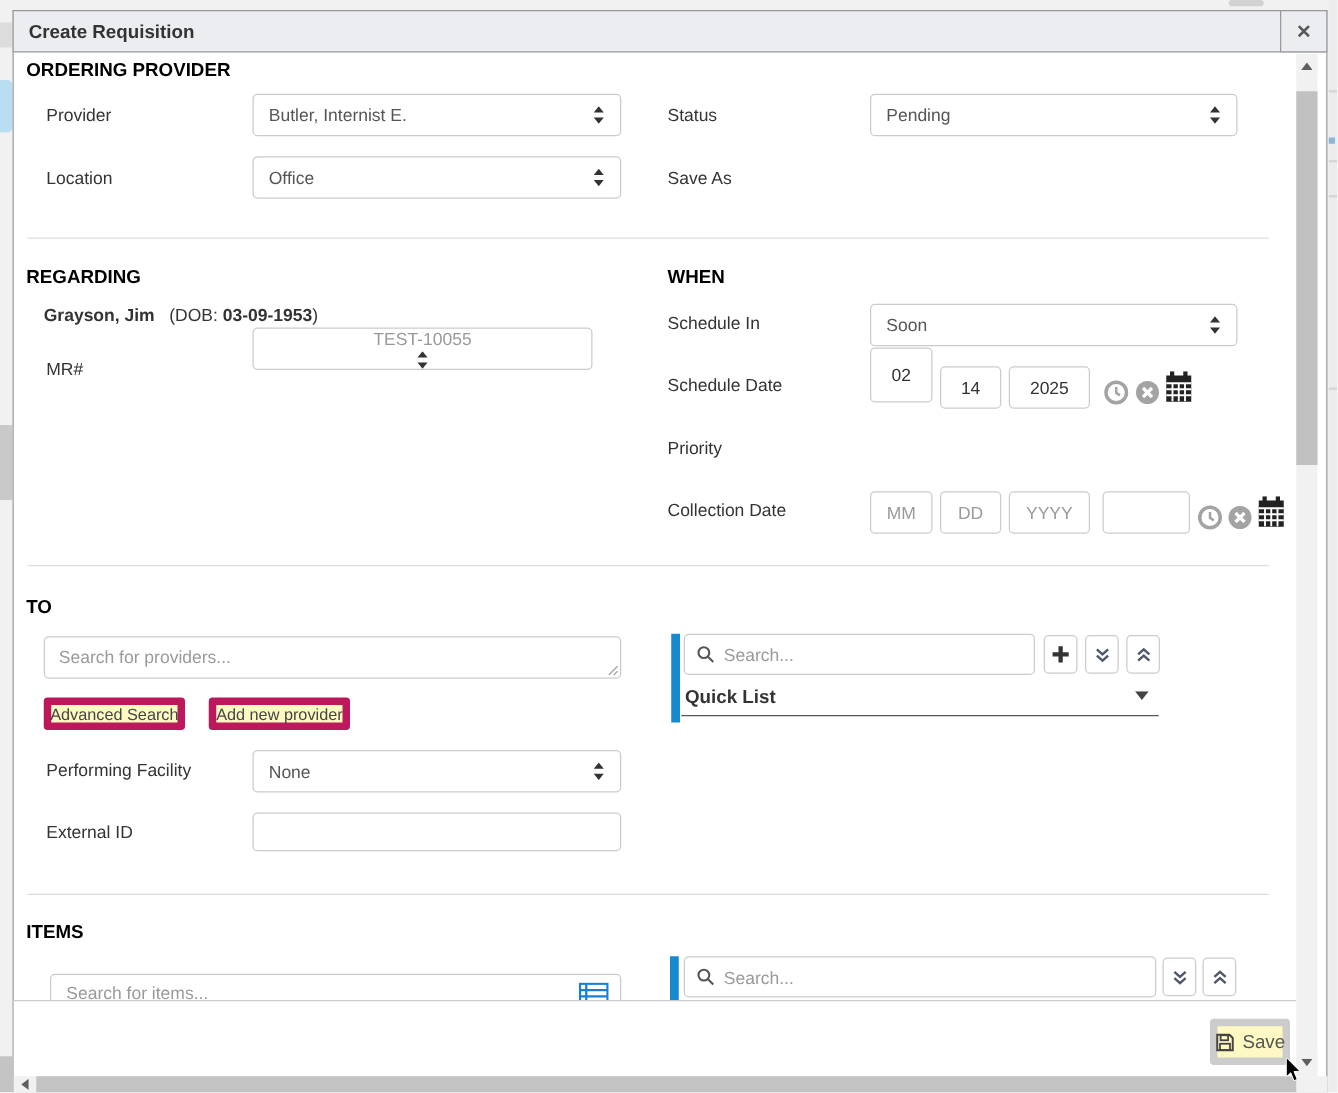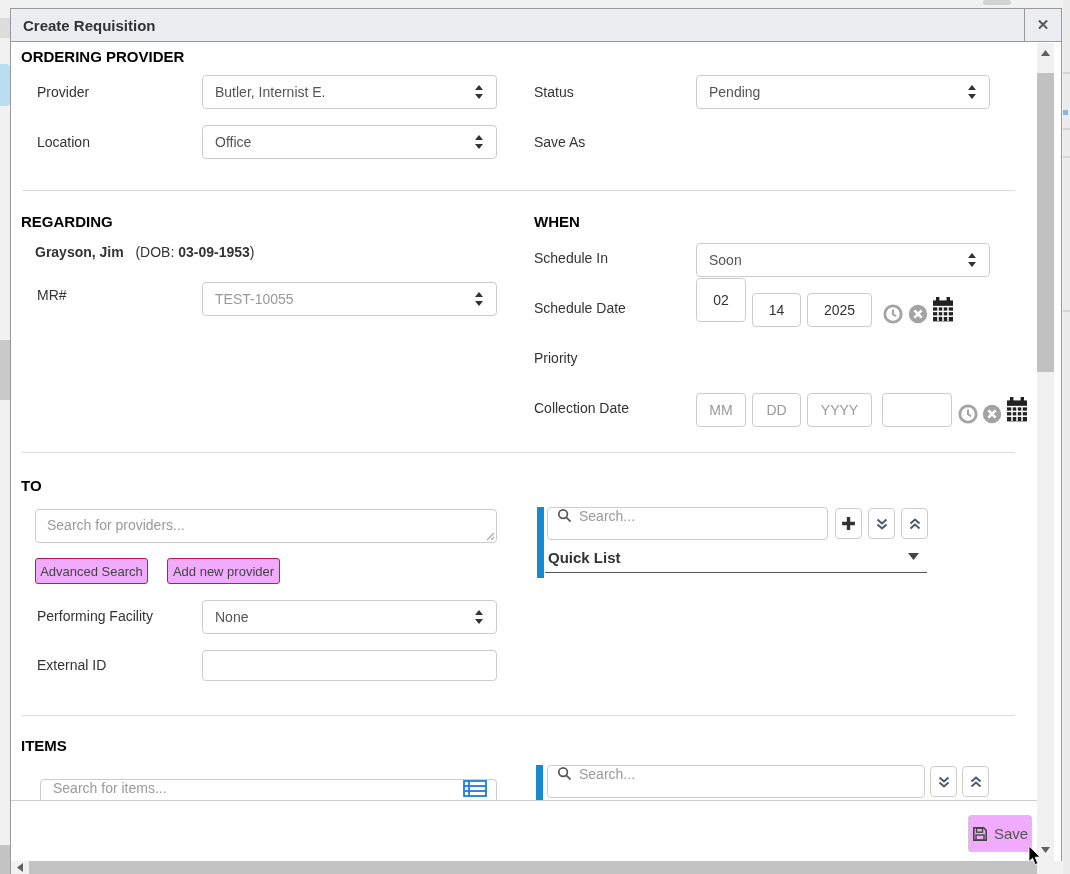--- a/index.html
+++ b/index.html
@@ -22,23 +22,23 @@
   .lbl { font-size:14px; color:#333; }
 
   .sel { background:#fff; border:1px solid #ccc; border-radius:4px; display:flex; align-items:center; justify-content:space-between; padding:0 12px; cursor:pointer; }
   .sel .txt { font-size:14px; color:#555; white-space:nowrap; overflow:hidden; }
   .sel .txt.muted { color:#999; }
   .caret-ud { flex:0 0 auto; display:flex; }
 
   .seg { background:#fff; border:1px solid #ccc; border-radius:4px; text-align:center; font-size:14px; color:#333; font-family:"Liberation Sans",sans-serif; outline:none; width:100%; height:100%; }
   .seg::placeholder { color:#9a9a9a; }
 
-  .btn { background:#f0abfc; border:1px solid #be185d; border-radius:3px; font-size:13px; color:#444; display:flex; align-items:center; justify-content:center; cursor:pointer; white-space:nowrap;text-align:center; }
-
-  .search-box { background:#fff; border:1px solid #ccc; border-radius:4px; display:flex; align-items:flex-start; padding:0 9px; gap:7px; }
+  .btn { background:#fef9c3; border:6px solid #be185d; border-radius:3px; font-size:13px; color:#444; display:flex; align-items:center; justify-content:center; cursor:pointer; white-space:nowrap;text-align:center; }
+
+  .search-box { background:#fff; border:1px solid #ccc; border-radius:4px; display:flex; align-items:center; padding:0 9px; gap:7px; }
   .search-box input { border:none; outline:none; flex:1; font-size:14px; color:#555; background:transparent; font-family:"Liberation Sans",sans-serif; min-width:0; }
   .search-box input::placeholder { color:#9a9a9a; }
 
   textarea.ta { background:#fff; border:1px solid #ccc; border-radius:4px; resize:none; outline:none; font-size:14px; color:#555; font-family:"Liberation Sans",sans-serif; padding:7px 11px; width:100%; height:100%; }
   textarea.ta::placeholder { color:#9a9a9a; }
   input.plain { background:#fff; border:1px solid #ccc; border-radius:4px; outline:none; font-size:14px; color:#555; font-family:"Liberation Sans",sans-serif; padding:0 11px; width:100%; height:100%; }
 
   .icon-btn { background:#fff; border:1px solid #ccc; border-radius:4px; display:flex; align-items:center; justify-content:center; cursor:pointer; }
 
   .divider { border-top:1px solid #ddd; height:0; }
@@ -121,21 +121,21 @@
 
   <div class="abs divider" style="left:22px;top:190px;width:993px;"></div>
 
   <div class="abs sec-title" style="left:21px;top:213px;">REGARDING</div>
   <div class="abs" style="left:35px;top:244px;font-size:14px;color:#333;">
     <span style="font-weight:bold;">Grayson, Jim</span>&nbsp;&nbsp;
     <span>(DOB:</span>
     <span style="font-weight:bold;">03-09-1953</span><span>)</span>
   </div>
   <div class="abs lbl" style="left:37px;top:287px;">MR#</div>
-  <div class="abs sel" style="left:202px;top:282px;width:295px;height:34px;">
+  <div class="abs sel" style="left:202px;top:262px;width:272px;height:34px;flex-direction:column;">
     <span class="txt muted">TEST-10055</span>
     <span class="caret-ud">
         <svg width="10" height="14" viewBox="0 0 10 14">
           <path d="M5 0 L9 5 H1 Z" fill="#333"></path>
           <path d="M5 14 L9 9 H1 Z" fill="#333"></path>
         </svg>
       </span>
   </div>
 
   <div class="abs sec-title" style="left:534px;top:213px;">WHEN</div>

